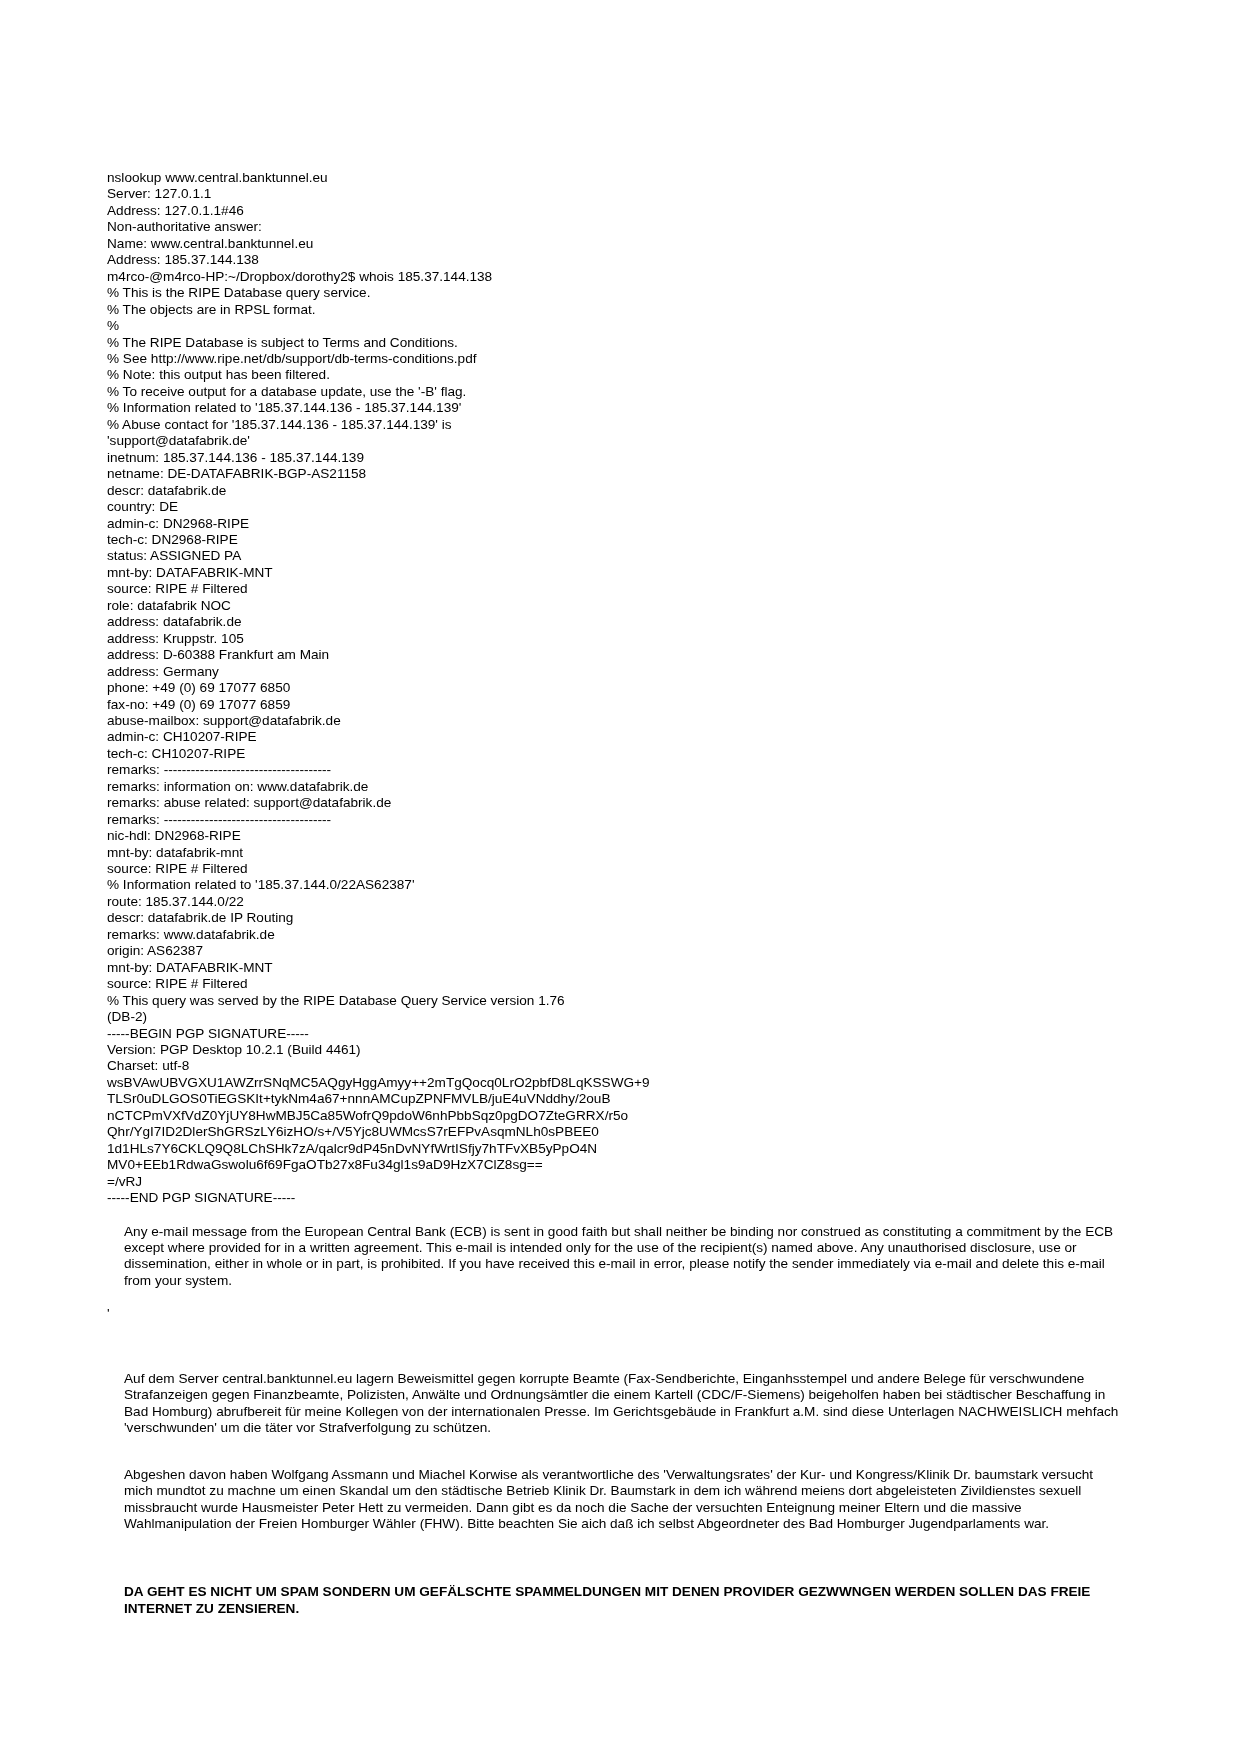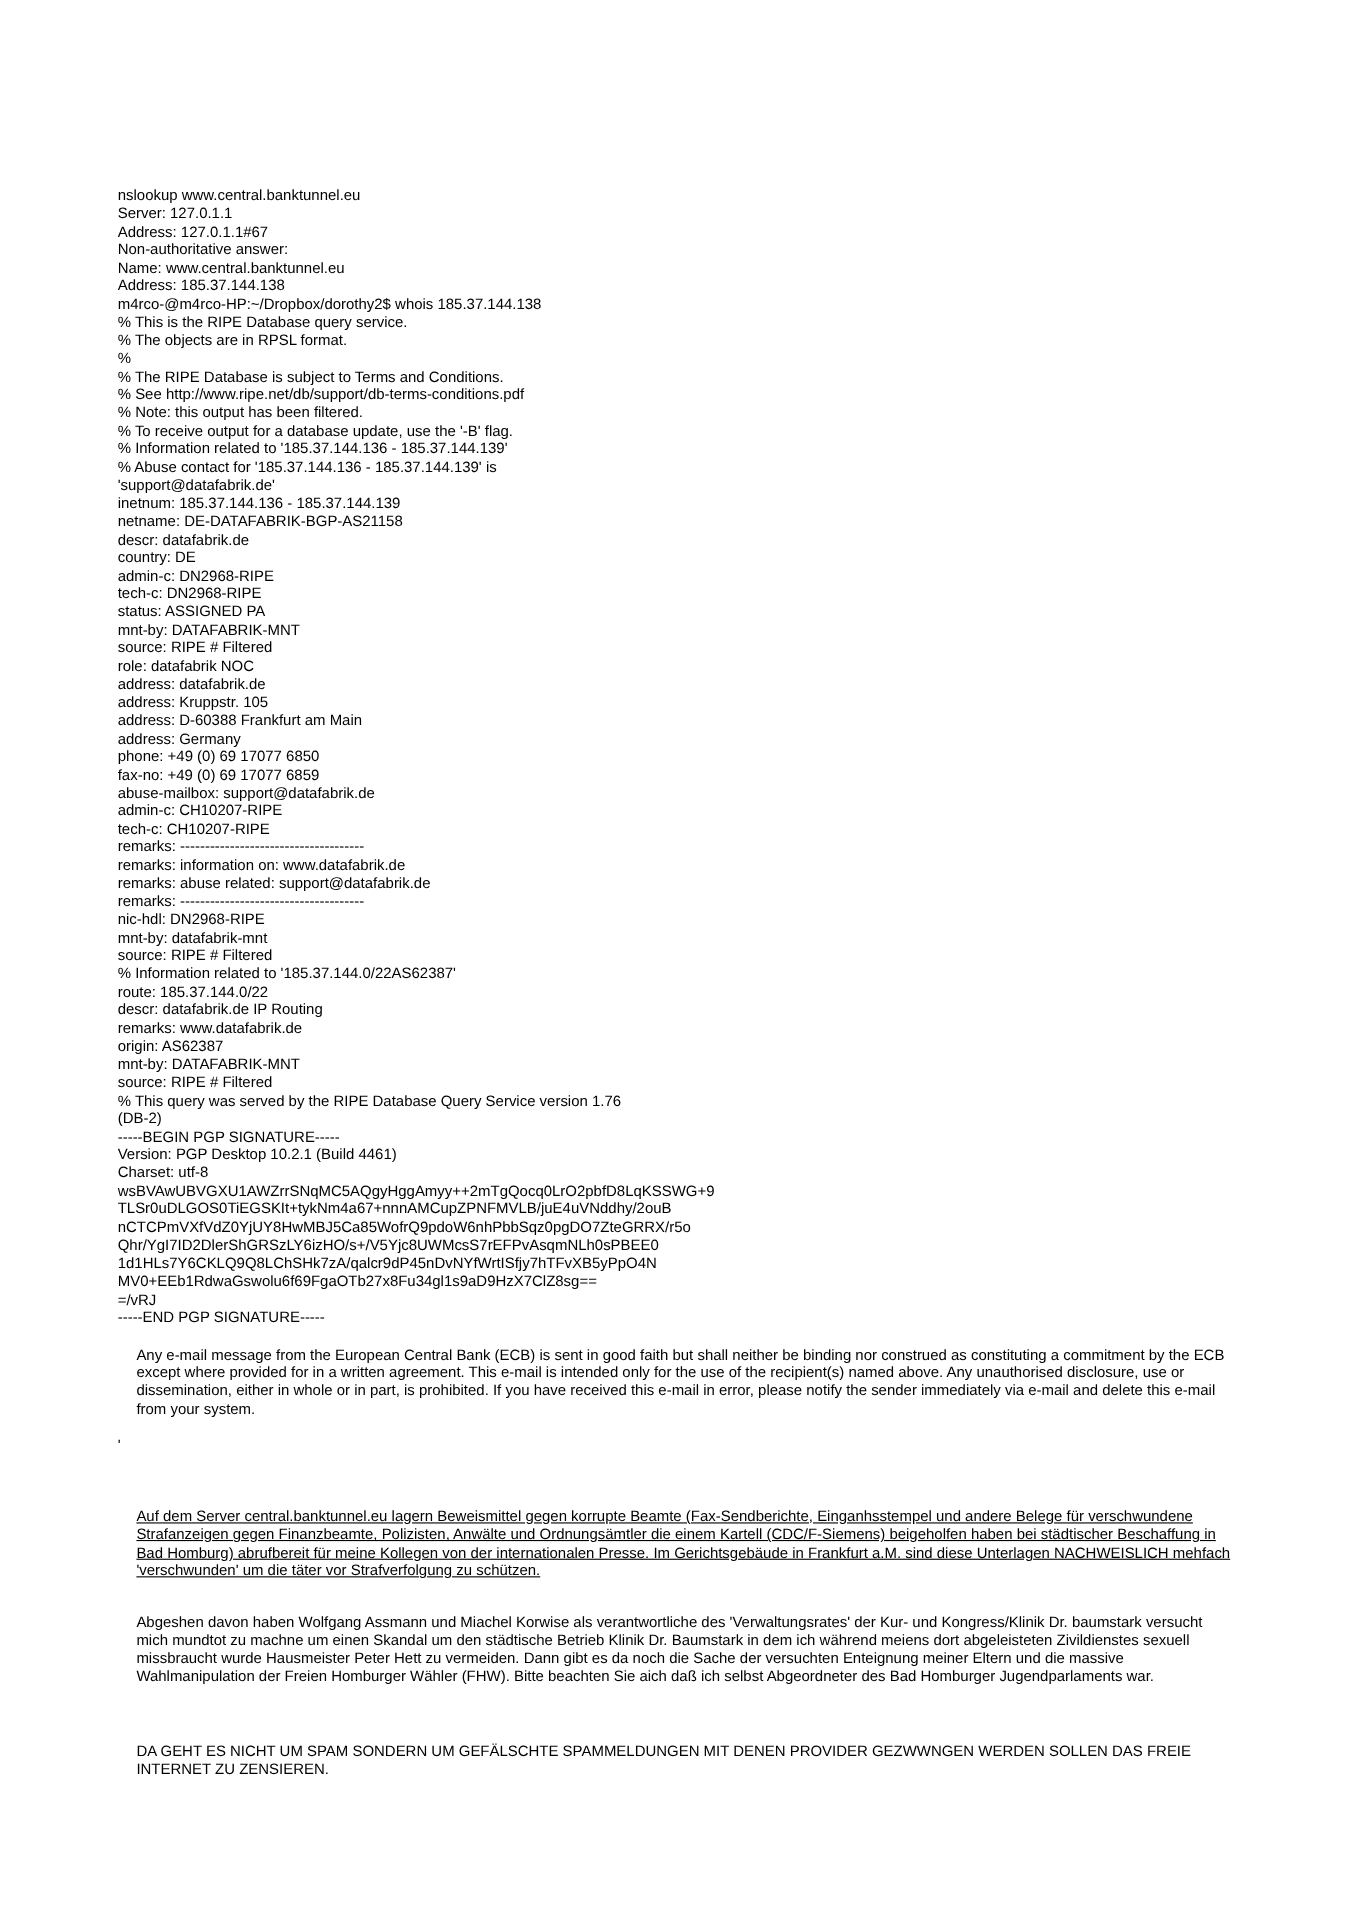--- a/index.html
+++ b/index.html
@@ -32,33 +32,33 @@
     margin: 0;
     word-break: break-word;
   }
   .para {
     margin: 17px;
     word-break: normal;
   }
   .stray {
     margin: 0;
   }
-  .gap-server   { margin-top: 48px; text-decoration: underline; }
+  .gap-server   { margin-top: 48px; }
   .gap-assmann  { margin-top: 30px; }
-  .gap-spam     { margin-top: 52px; }
+  .gap-spam     { margin-top: 52px; font-weight: bold; }
 </style>
 </head>
 <body>
 
 <div class="page">
   <div class="text-block">
 
     <div class="mono-lines">nslookup www.central.banktunnel.eu
 Server: 127.0.1.1
-Address: 127.0.1.1#67
+Address: 127.0.1.1#46
 Non-authoritative answer:
 Name: www.central.banktunnel.eu
 Address: 185.37.144.138
 m4rco-@m4rco-HP:~/Dropbox/dorothy2$ whois 185.37.144.138</div>
 
     <div class="mono-lines">% This is the RIPE Database query service.
 % The objects are in RPSL format.
 %
 % The RIPE Database is subject to Terms and Conditions.
 % See http://www.ripe.net/db/support/db-terms-conditions.pdf

